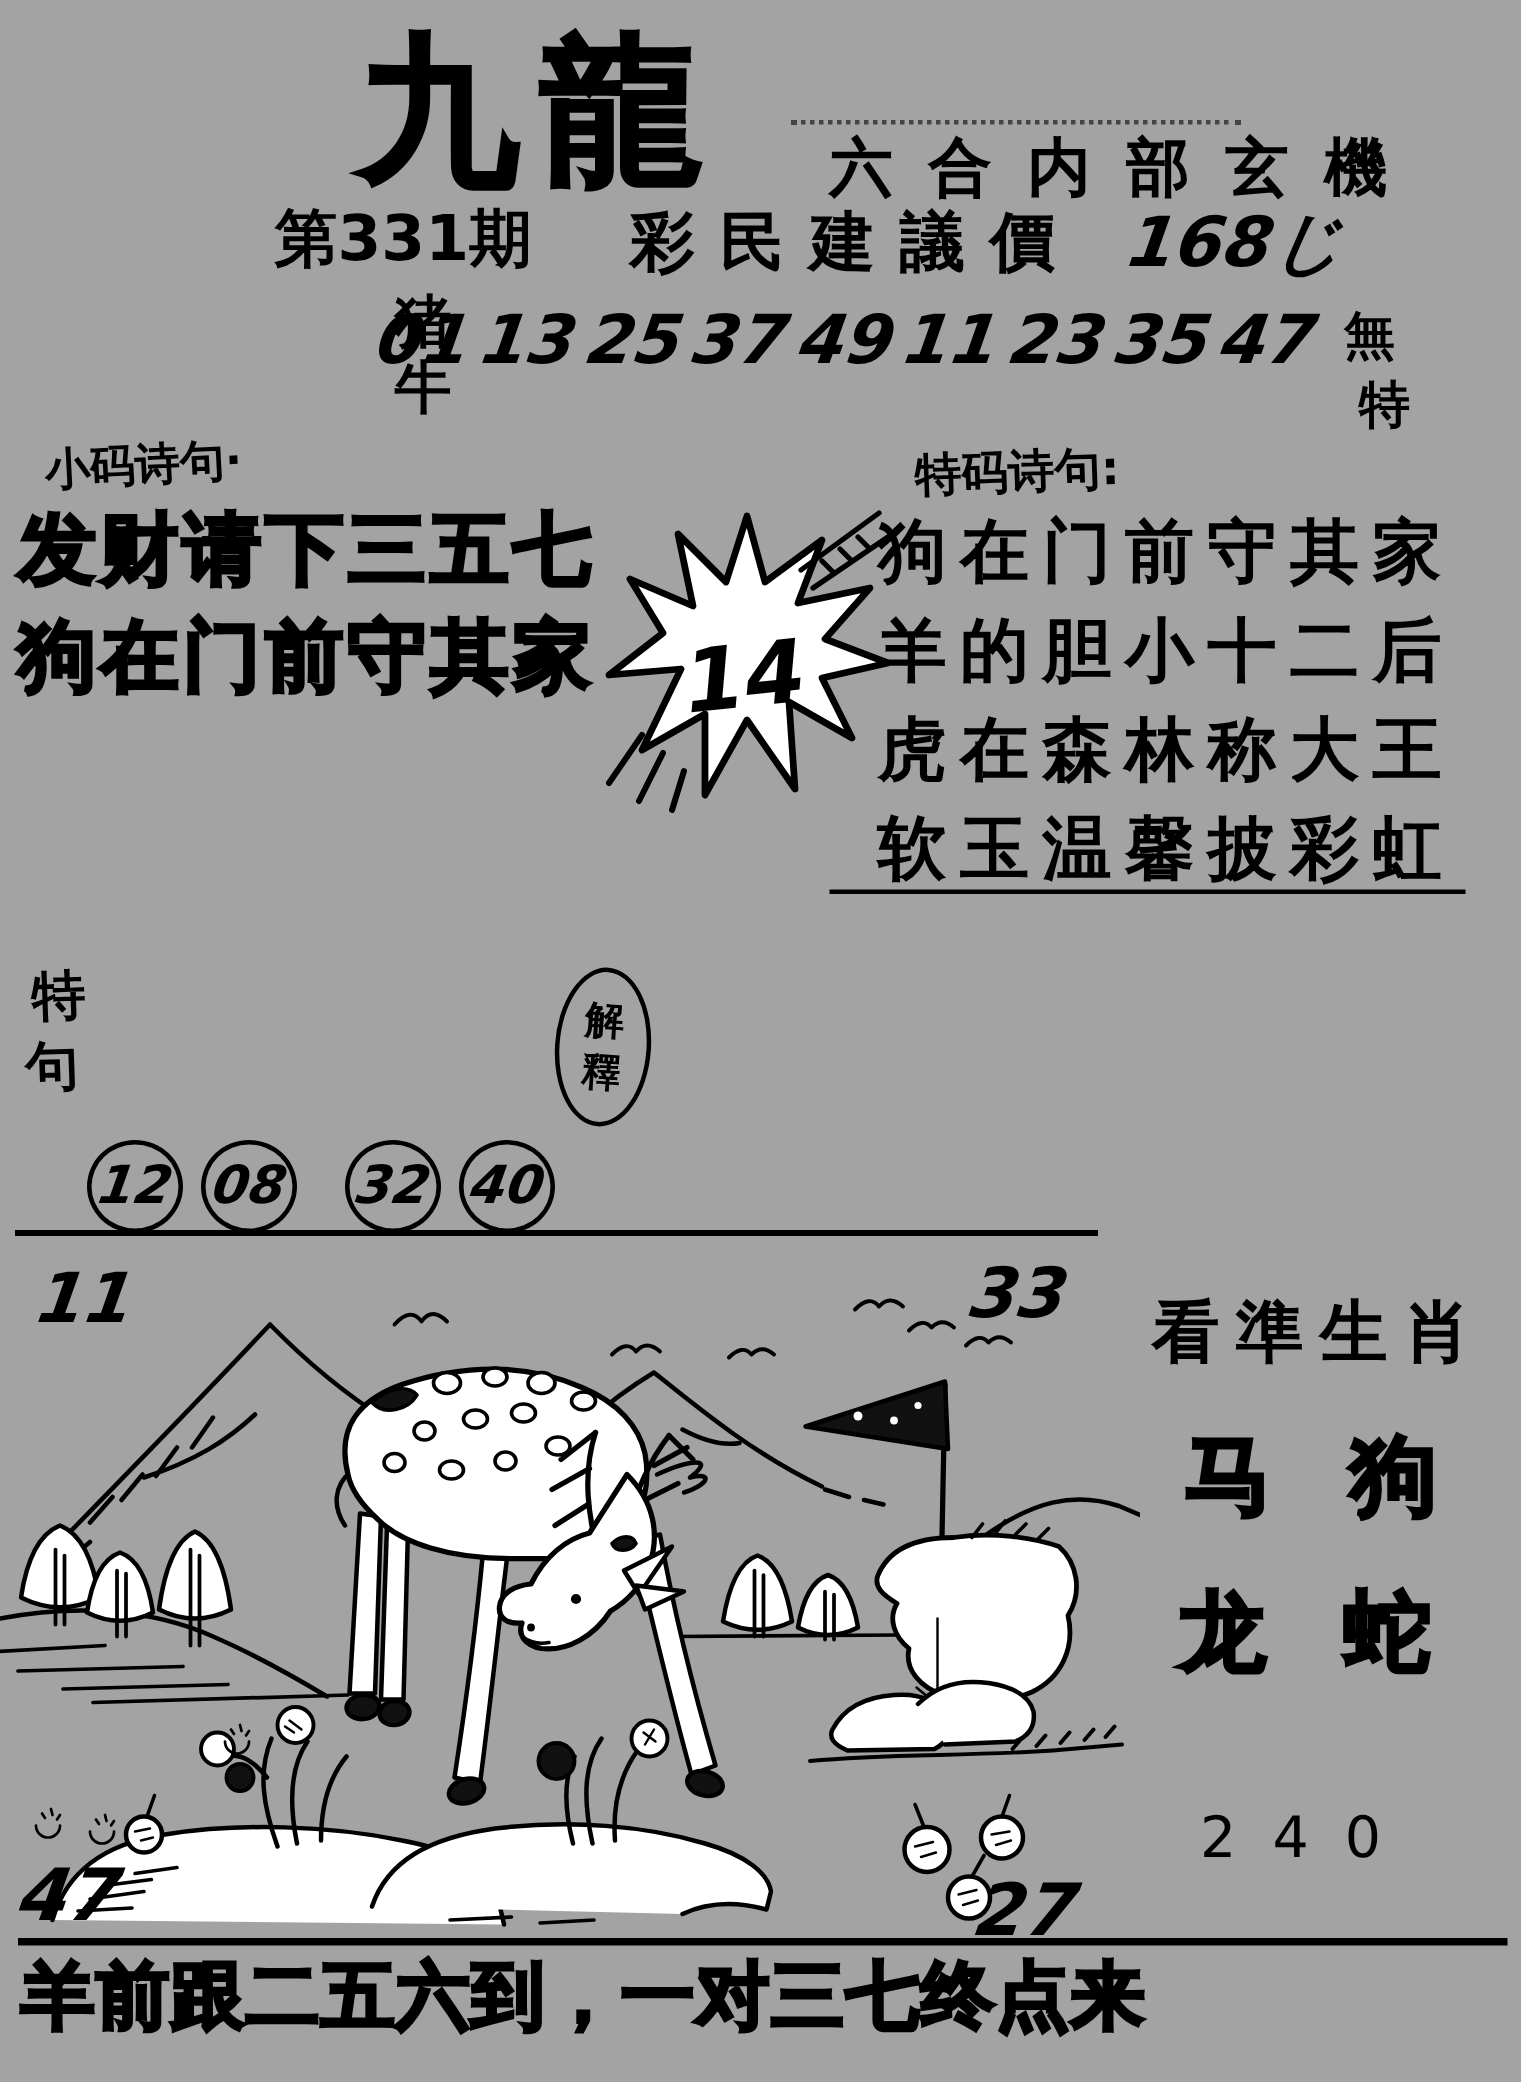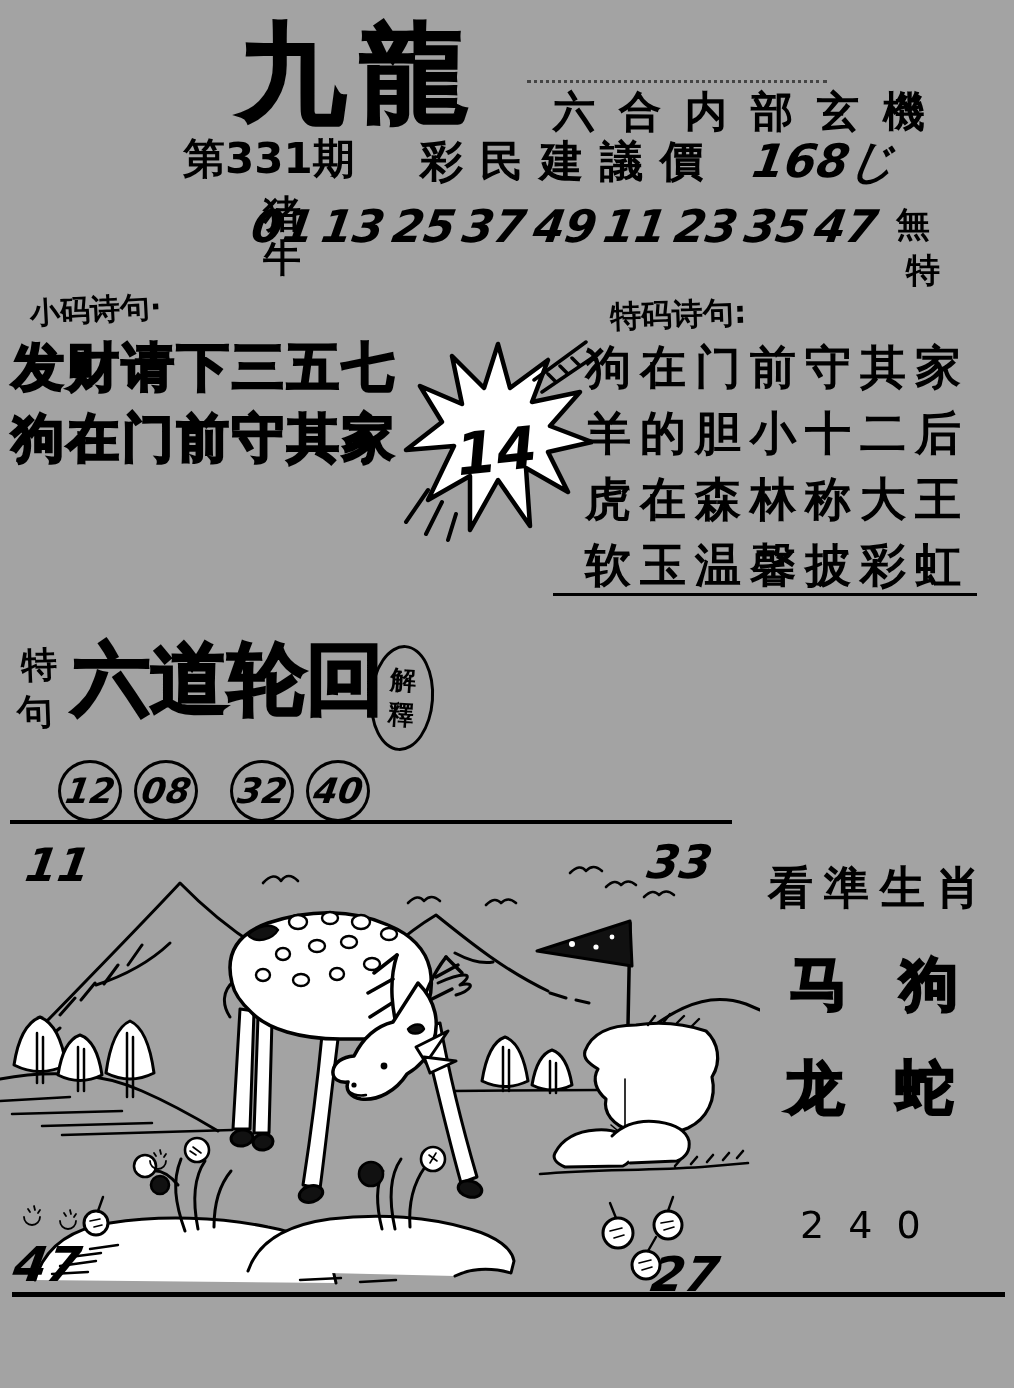--- a/index.html
+++ b/index.html
@@ -93,21 +93,20 @@
     <div class="poem-line brush">虎在森林称大王</div>
     <div class="poem-line brush">软玉温馨披彩虹</div>
   </div>
   <div class="abs rule" style="left:553px; top:593px; width:424px; height:3px;"></div>
 
   <div class="abs vcol" style="left:22px; top:642px; font-size:36px; font-weight:700; line-height:1.3; transform:rotate(-2deg);">
     <span>特</span>
     <span style="margin-left:-6px;">句</span>
   </div>
 
-  <div class="abs brush-lg" style="left:72px; top:628px; font-size:78px; letter-spacing:0px; white-space:nowrap;">六道轮回</div>
 
   <div class="abs seal" style="left:370px; top:645px; width:58px; height:100px; font-size:26px; transform:rotate(4deg);">
     <span>解</span>
     <span>釋</span>
   </div>
 
   <div class="abs" style="left:58px; top:760px; display:flex; gap:0;">
     <div class="circle-num" style="margin-right:12px;">
       <span class="hw" style="font-size:35px;">12</span>
     </div>
@@ -283,14 +282,15 @@
 
   <div class="abs brush-lg" style="left:790px; top:946px; font-size:58px;">马</div>
   <div class="abs brush-lg" style="left:900px; top:946px; font-size:58px;">狗</div>
   <div class="abs brush-lg" style="left:786px; top:1050px; font-size:58px;">龙</div>
   <div class="abs brush-lg" style="left:896px; top:1050px; font-size:58px;">蛇</div>
 
   <div class="abs" style="left:800px; top:1203px; font-size:38px; font-weight:400; letter-spacing:6px;">2 4 0</div>
 
   <div class="abs rule" style="left:12px; top:1292px; width:993px; height:5px;"></div>
 
+  <div class="abs brush-lg poem-line" style="left:14px; top:1298px; font-size:49px; letter-spacing:1px;">羊前跟二五六到，一对三七终点来</div>
 
 </div>
 
 </body></html>

